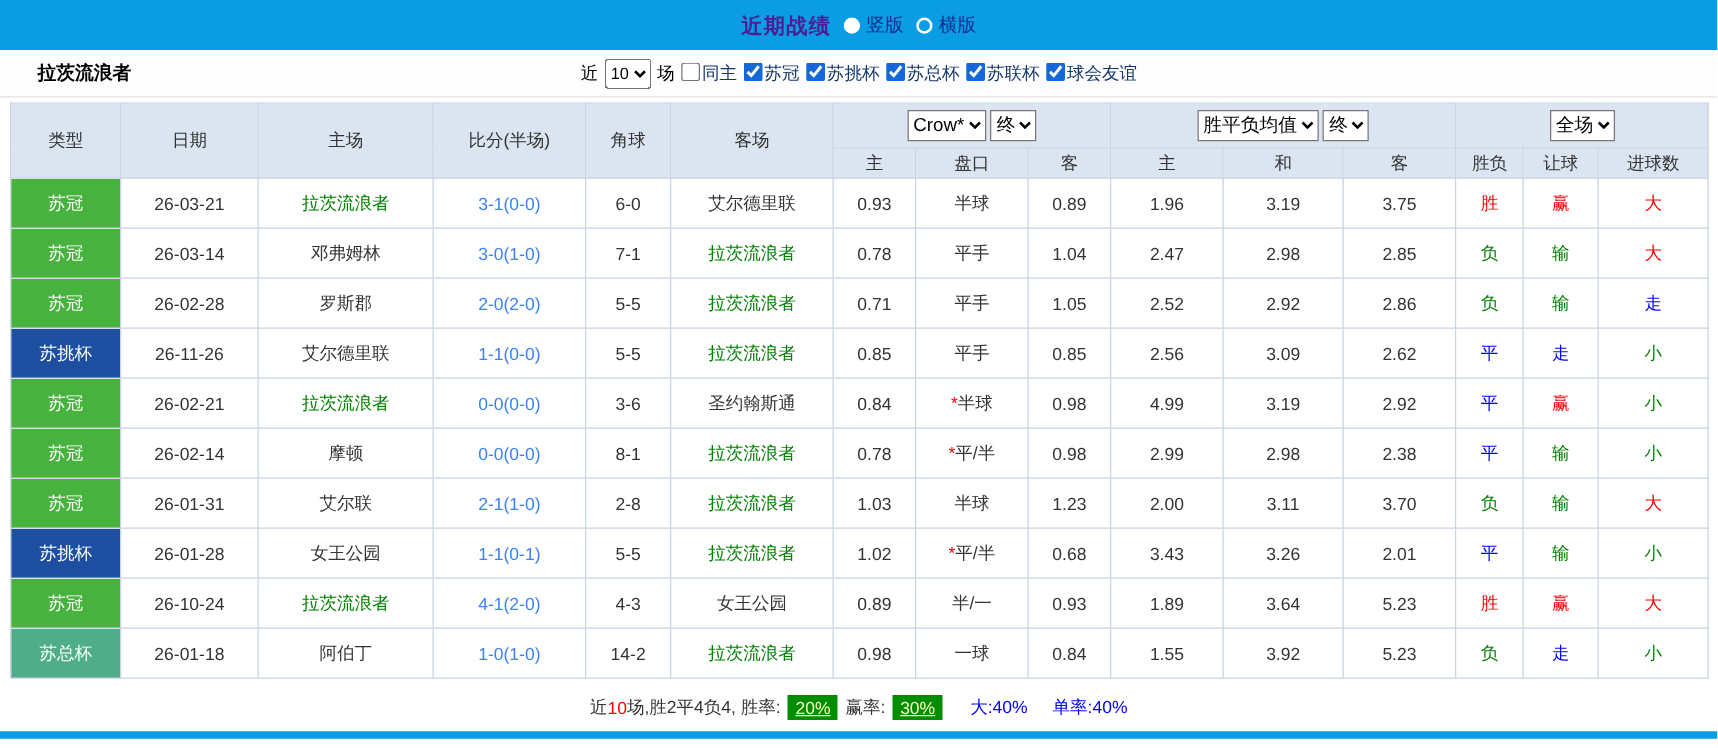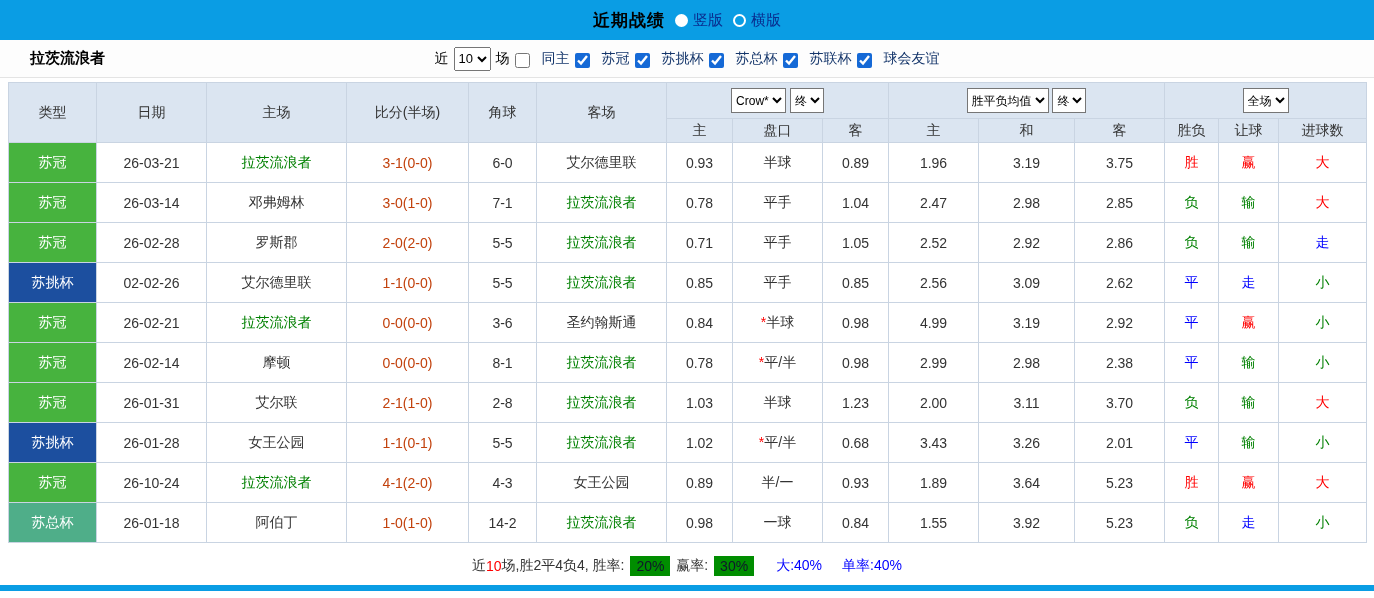--- a/index.html
+++ b/index.html
@@ -8,63 +8,63 @@
     width: 1374px; height: 598px; overflow: hidden;
     background: #ffffff;
     font-family: "Liberation Sans", "DejaVu Sans", sans-serif;
     font-size: 14px; color: #333;
   }
   
   .topbar {
     height: 40px; background: #0a9de4;
     display: flex; align-items: center; justify-content: center; gap: 10px;
   }
-  .topbar .title { color: #000000; font-weight: bold; font-size: 17px; letter-spacing: 1px; }
+  .topbar .title { color: #4c1d95; font-weight: bold; font-size: 17px; letter-spacing: 1px; }
   .radio-opt { display: flex; align-items: center; gap: 5px; cursor: pointer; color: #0a2e8f; font-size: 15px; }
   .rdot {
     width: 13px; height: 13px; border-radius: 50%;
     border: 2px solid #ffffff; background: transparent; display: inline-block;
   }
   .rdot.checked { background: #ffffff; }
   
   .filterbar {
     height: 38px; position: relative; display: flex; align-items: center;
     background: #fdfdfd; border-bottom: 1px solid #e4e4e4;
   }
   .teamname { position: absolute; left: 30px; font-weight: bold; font-size: 15px; color: #000; }
   .filtercontrols { margin: 0 auto; display: flex; align-items: center; gap: 5px; color: #000; }
-  .filtercontrols label { display: flex; align-items: flex-end; gap: 12px; color: #15366b; cursor: pointer; }
+  .filtercontrols label { display: flex; align-items: flex-start; gap: 2px; color: #15366b; cursor: pointer; }
   .filtercontrols input[type="checkbox"] { width: 15px; height: 15px; accent-color: #1569d6; margin: 0; }
   .filtercontrols select { height: 24px; font-size: 13px; }
   
   .grid {
     width: 1358px; margin: 4px 8px; border-collapse: collapse; table-layout: fixed;
   }
   .grid th, .grid td { border: 1px solid #c9d4e2; text-align: center; padding: 0; overflow: hidden; white-space: nowrap; }
   .grid thead th { background: #dbe5f1; color: #333; font-weight: normal; font-size: 14px; }
   tr.h1 th { height: 36px; }
   tr.h2 th { height: 24px; }
-  .selcell select { height: 25px; font-size: 12px; background: #fff; }
+  .selcell select { height: 25px; font-size: 15px; background: #fff; }
   tbody td { height: 40px; background: #fff; }
   td.lg { color: #fff; font-size: 14px; }
   .lg-green { background: #47b33e; }
   .lg-blue  { background: #1c4f9f; }
   .lg-teal  { background: #4fae89; }
   td.team.self { color: #008000; }
-  td.score { color: #c2410c; }
+  td.score { color: #3b82f6; }
   .c-red   { color: #ff0000; }
   .c-green { color: #008000; }
   .c-blue  { color: #0000ff; }
   
   .footer {
     height: 38px; display: flex; align-items: center; justify-content: center;
     font-size: 14px; color: #333;
   }
   .footer span { white-space: pre; }
-  .badge { background: #008d00; color: #0f172a; padding: 2px 6px; margin: 0 2px; }
+  .badge { background: #008d00; color: #fef9c3; padding: 2px 6px; margin: 0 2px; text-decoration: underline; }
   .footer .blue-seg { margin-left: 20px; }
   .bottombar { height: 6px; background: #0a9de4; }
 </style>
 </head>
 <body>
 
 <div class="app">
 
   <div class="topbar">
     <span class="title">近期战绩</span>
@@ -220,21 +220,21 @@
           <td>1.05</td>
           <td>2.52</td>
           <td>2.92</td>
           <td>2.86</td>
           <td class="c-green">负</td>
           <td class="c-green">输</td>
           <td class="c-blue">走</td>
         </tr>
         <tr>
           <td class="lg lg-blue">苏挑杯</td>
-          <td class="date">02-02-26</td>
+          <td class="date">26-11-26</td>
           <td class="team">艾尔德里联</td>
           <td class="score">1-1(0-0)</td>
           <td>5-5</td>
           <td class="team self">拉茨流浪者</td>
           <td>0.85</td>
           <td class="handicap">平手</td>
           <td>0.85</td>
           <td>2.56</td>
           <td>3.09</td>
           <td>2.62</td>

